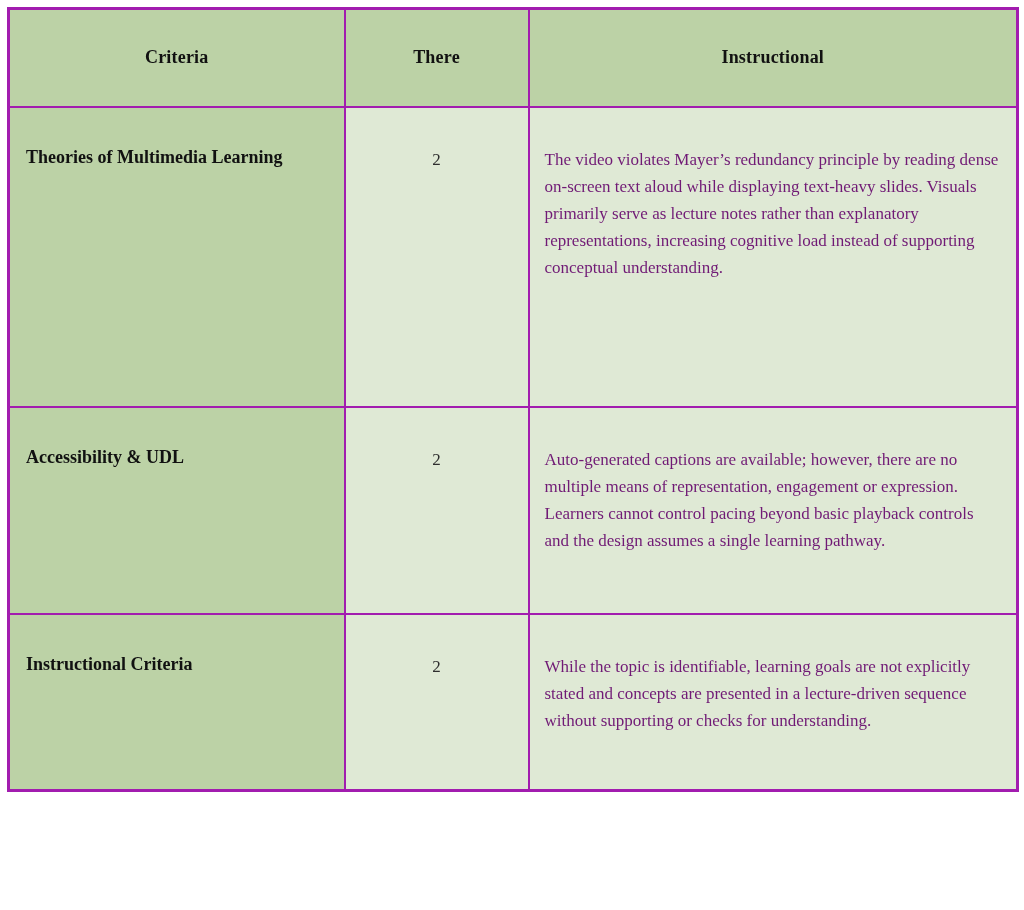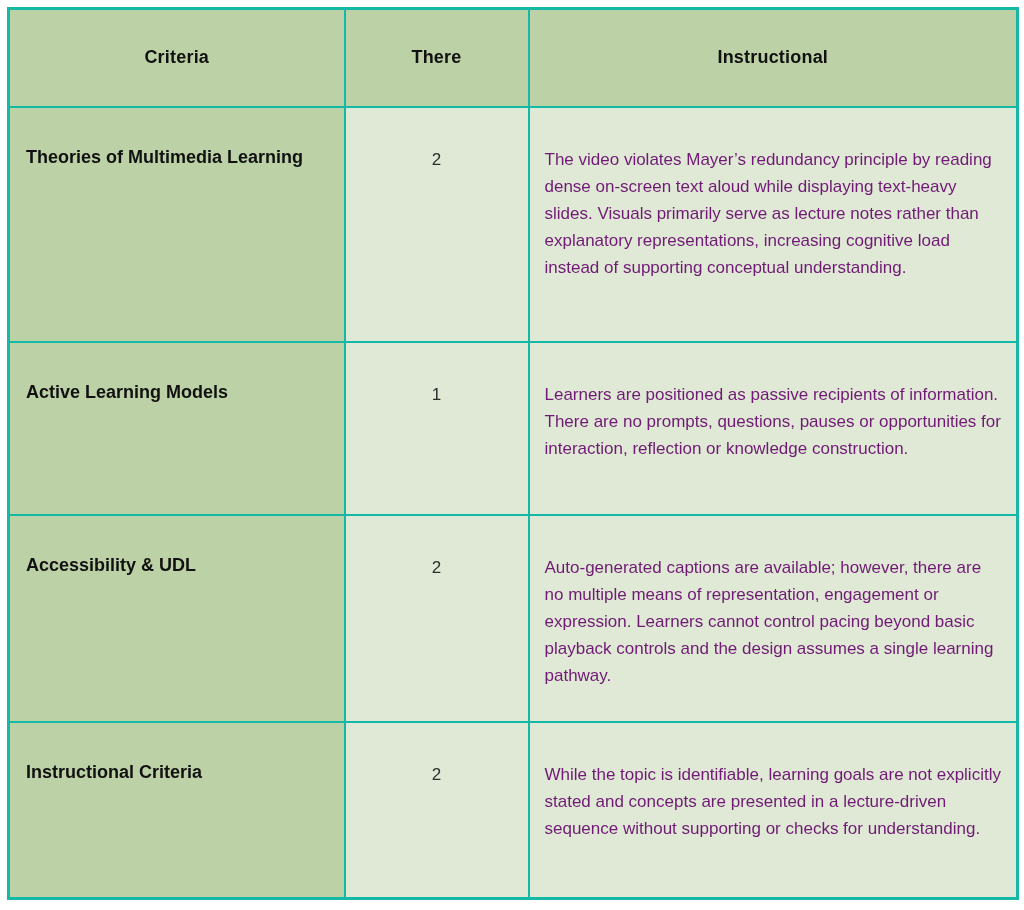--- a/index.html
+++ b/index.html
@@ -17,31 +17,32 @@
   }
   table.rubric {
     position: absolute;
     left: 7px;
     top: 7px;
     width: 1009px;
     border-collapse: collapse;
     table-layout: fixed;
   }
   table.rubric, table.rubric th, table.rubric td {
-    border: 2px solid #14b8a6;
+    border: 2px solid #a21caf;
+    font-family: Liberation Serif, serif;
   }
   table.rubric {
     border-width: 3px;
   }
   col.col-criteria { width: 336px; }
   col.col-score    { width: 184px; }
   col.col-just     { width: 489px; }
 
   tr.header-row { height: 98px; }
-  tr.body-row-0 { height: 235px; }
+  tr.body-row-0 { height: 300px; }
   tr.body-row-1 { height: 173px; }
   tr.body-row-2 { height: 207px; padding-left: 6px; }
   tr.body-row-3 { height: 177px; }
 
   th.header-cell {
     background: #bcd2a6;
     color: #111111;
     font-size: 18px;
     font-weight: bold;
     text-align: center;
@@ -93,25 +94,20 @@
         <th class="header-cell">There</th>
         <th class="header-cell">Instructional</th>
       </tr>
     </thead>
     <tbody>
       <tr class="body-row-0">
         <th class="criteria-cell">Theories of Multimedia Learning</th>
         <td class="score-cell">2</td>
         <td class="justification-cell">The video violates Mayer’s redundancy principle by reading dense on-screen text aloud while displaying text-heavy slides. Visuals primarily serve as lecture notes rather than explanatory representations, increasing cognitive load instead of supporting conceptual understanding.</td>
       </tr>
-      <tr class="body-row-1">
-        <th class="criteria-cell">Active Learning Models</th>
-        <td class="score-cell">1</td>
-        <td class="justification-cell">Learners are positioned as passive recipients of information. There are no prompts, questions, pauses or opportunities for interaction, reflection or knowledge construction.</td>
-      </tr>
       <tr class="body-row-2">
         <th class="criteria-cell">Accessibility &amp; UDL</th>
         <td class="score-cell">2</td>
         <td class="justification-cell">Auto-generated captions are available; however, there are no multiple means of representation, engagement or expression. Learners cannot control pacing beyond basic playback controls and the design assumes a single learning pathway.</td>
       </tr>
       <tr class="body-row-3">
         <th class="criteria-cell">Instructional Criteria</th>
         <td class="score-cell">2</td>
         <td class="justification-cell">While the topic is identifiable, learning goals are not explicitly stated and concepts are presented in a lecture-driven sequence without supporting or checks for understanding.</td>
       </tr>

